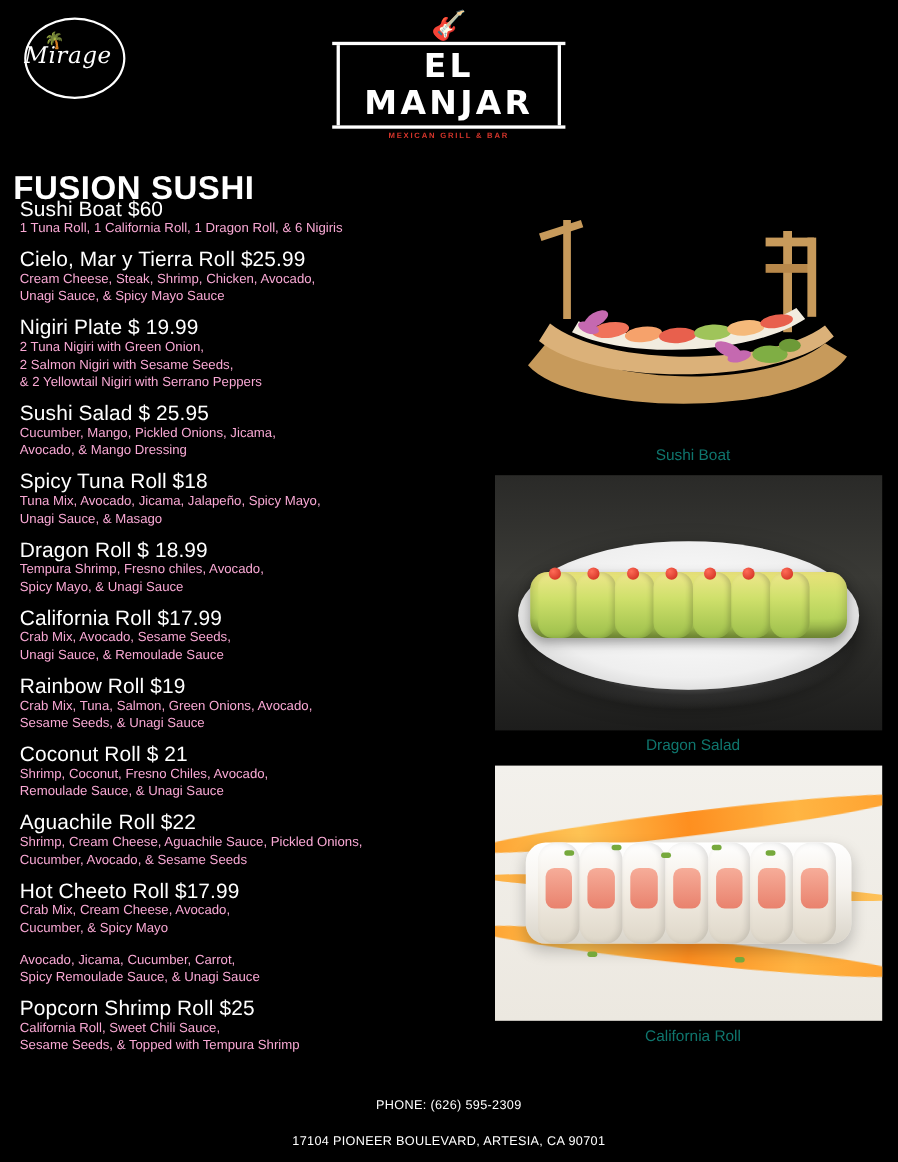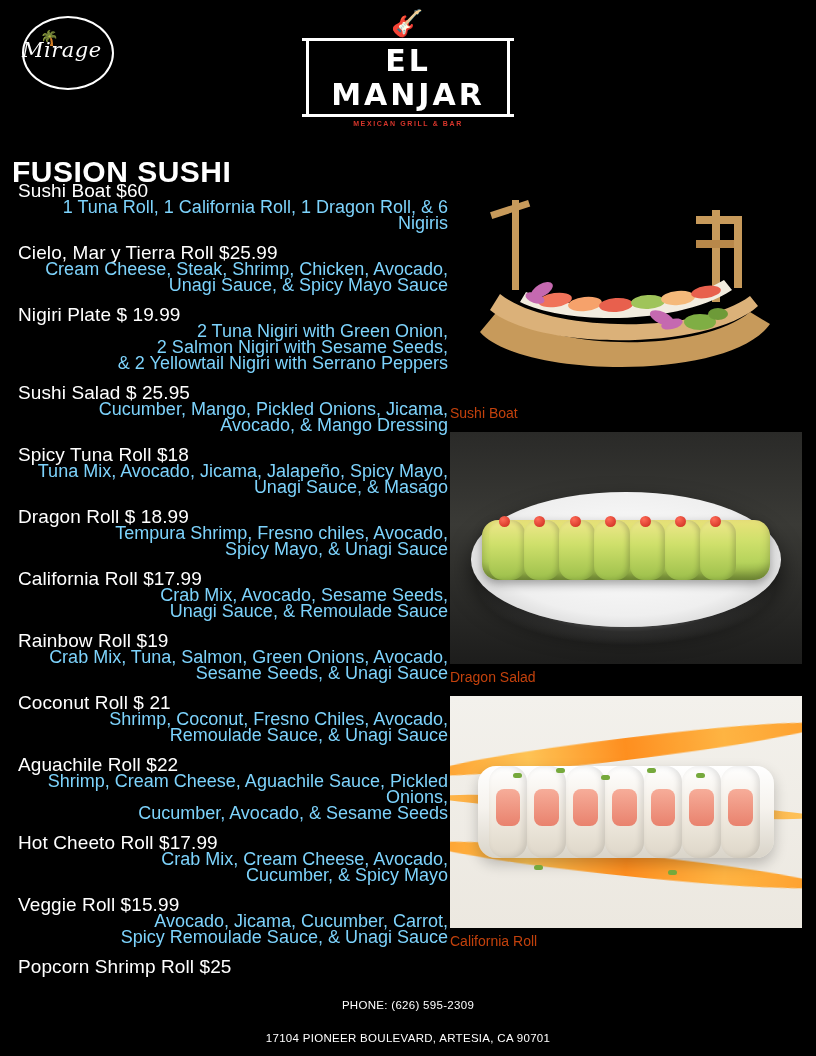--- a/index.html
+++ b/index.html
@@ -91,33 +91,33 @@
     width: 430px;
   }
   .item { margin-bottom: 13px; }
   .item-name {
     font-size: 19px;
     color: #fff;
     line-height: 17px;
     letter-spacing: 0.1px;
   }
   .item-desc {
-    font-size: 18px;
-    color: #7dd3fc;
+    font-size: 12px;
+    color: #f9a8d4;
     line-height: 16px;
-    text-align: right;
   }
 
   
   .photos { position: absolute; right: 6px; top: 182px; width: 360px; }
   .photo-block { margin-bottom: 4px; }
   .photo { width: 352px; position: relative; overflow: hidden; }
   .caption {
+    text-align: center;
     font-size: 14px;
-    color: #c2410c;
+    color: #0f766e;
     padding: 5px 0 7px 0;
   }
 
   
   .boat-wrap { height: 218px; position: relative; }
 
   
   .dragon {
     height: 232px;
     background:
@@ -267,25 +267,25 @@
       </div>
       <div class="item">
         <div class="item-name">Aguachile Roll $22</div>
         <div class="item-desc">Shrimp, Cream Cheese, Aguachile Sauce, Pickled Onions,<br>Cucumber, Avocado, &amp; Sesame Seeds</div>
       </div>
       <div class="item">
         <div class="item-name">Hot Cheeto Roll $17.99</div>
         <div class="item-desc">Crab Mix, Cream Cheese, Avocado,<br>Cucumber, &amp; Spicy Mayo</div>
       </div>
       <div class="item">
-        <div class="item-name">Veggie Roll $15.99</div>
         <div class="item-desc">Avocado, Jicama, Cucumber, Carrot,<br>Spicy Remoulade Sauce, &amp; Unagi Sauce</div>
       </div>
       <div class="item">
         <div class="item-name">Popcorn Shrimp Roll $25</div>
+        <div class="item-desc">California Roll, Sweet Chili Sauce,<br>Sesame Seeds, &amp; Topped with Tempura Shrimp</div>
       </div>
     </div>
 
   <div class="photos">
 
     <div class="photo-block">
       <div class="photo boat-wrap">
         <svg viewBox="0 0 352 218" width="352" height="218">
           <rect x="0" y="0" width="352" height="218" fill="#000"></rect>
 

